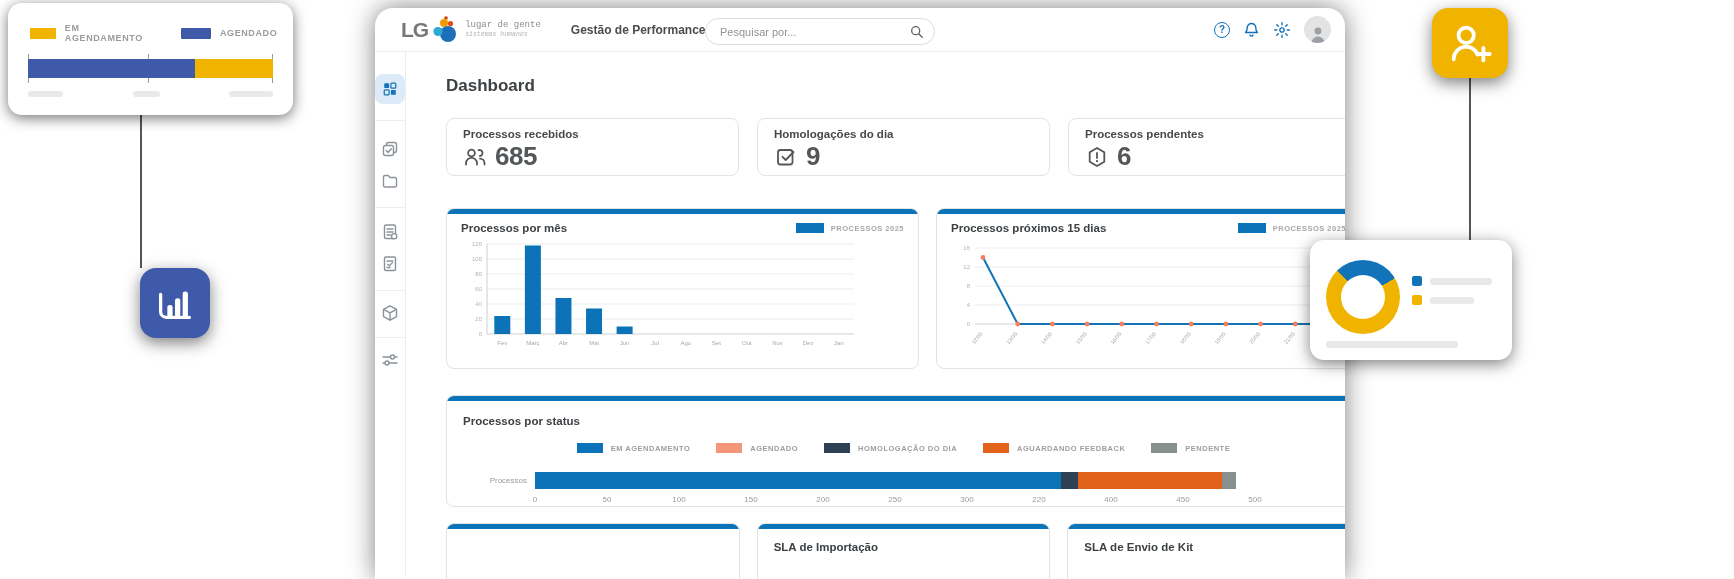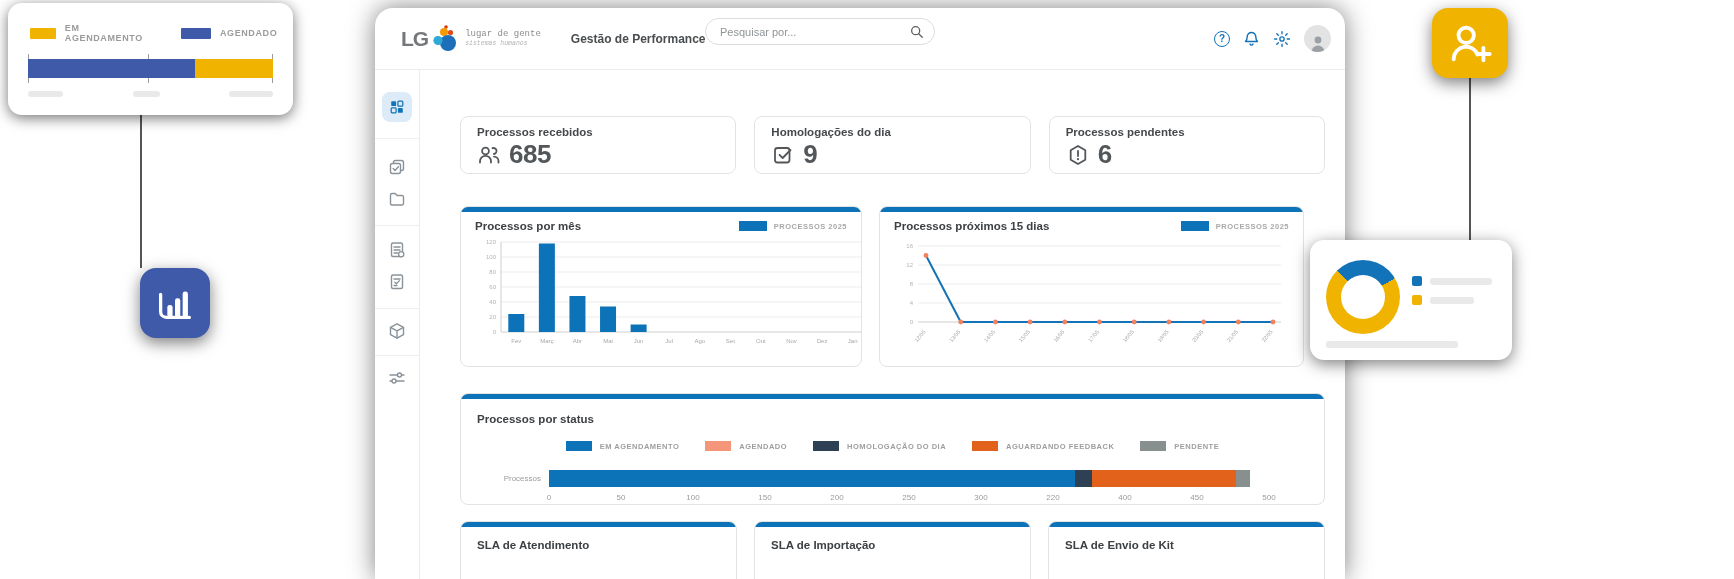--- a/index.html
+++ b/index.html
@@ -28,21 +28,21 @@
     border-radius:14px;box-shadow:0 4px 16px rgba(0,0,0,.5);z-index:6;}
   .donut{position:absolute;left:16px;top:20px;width:74px;height:74px;border-radius:50%;}
   .donut::after{content:'';position:absolute;inset:15px;background:#fff;border-radius:50%;}
   .donut-leg-row{position:absolute;left:102px;display:flex;align-items:center;gap:8px;}
   .donut-sq{width:10px;height:10px;border-radius:2px;display:inline-block;}
   .connector-svg{position:absolute;left:0;top:0;width:1734px;height:579px;pointer-events:none;z-index:5;}
 
   
   .window{position:absolute;left:375px;top:8px;width:970px;height:571px;background:#fff;
     border-radius:18px 18px 0 0;box-shadow:0 0 26px rgba(0,0,0,.5);overflow:hidden;z-index:4;}
-  .win-header{position:relative;height:62px;border-bottom:1px solid #ececec;display:flex;align-items:center;
+  .win-header{position:relative;height:44px;border-bottom:1px solid #ececec;display:flex;align-items:center;
     padding:0 14px 0 26px;}
   .logo-block{display:flex;align-items:center;gap:4px;}
   .logo-text{font-size:21px;font-weight:700;color:#75787b;letter-spacing:-1px;}
   .tagline{display:flex;flex-direction:column;line-height:1.1;margin-left:3px;font-family:Liberation Mono, monospace;}
   .tagline-1{font-size:9px;color:#8d8d8d;}
   .tagline-2{font-size:6.5px;font-style:italic;color:#b4b4b4;}
   .app-title{font-size:12px;font-weight:700;color:#4a4d4f;margin-left:30px;}
   .search-pill{position:absolute;left:330px;top:10px;width:230px;height:27px;border:1px solid #dcdcdc;
     border-radius:14px;display:flex;align-items:center;padding:0 10px 0 14px;background:#fff;}
   .search-pill input{border:0;outline:0;flex:1;font-size:11px;color:#555;font-family:inherit;}
@@ -65,21 +65,21 @@
   .main{flex:1;padding:24px 20px 0 40px;}
   .page-title{font-size:17px;font-weight:700;color:#3d4144;}
   .stats-row{display:flex;gap:18px;margin-top:22px;}
   .stat-card{flex:1;height:58px;border:1px solid #e3e3e3;border-radius:8px;padding:9px 16px;background:#fff;}
   .stat-label{font-size:11.5px;font-weight:600;color:#46494c;}
   .stat-value-row{display:flex;align-items:center;gap:8px;margin-top:1px;}
   .stat-number{font-size:26px;font-weight:700;color:#53575a;letter-spacing:-.5px;}
 
   .charts-row{display:flex;gap:17px;margin-top:32px;}
   .chart-card{border:1px solid #e3e3e3;border-radius:8px;overflow:hidden;background:#fff;height:161px;}
-  .chart-card.c-bar{width:402px;}
+  .chart-card.c-bar{width:473px;}
   .chart-card.c-line{width:425px;}
   .accent{height:5px;background:#0d73b8;}
   .chart-inner{padding:8px 14px 0;}
   .chart-head{display:flex;align-items:center;justify-content:space-between;}
   .chart-title{font-size:11.5px;font-weight:700;color:#3d4144;}
   .chart-legend{display:flex;align-items:center;gap:7px;}
   .legend-swatch{width:28px;height:10px;display:inline-block;}
   .legend-label{font-size:7.5px;letter-spacing:.5px;color:#a8a8a8;font-weight:600;}
 
   .status-card{margin-top:26px;border:1px solid #e3e3e3;border-radius:8px;overflow:hidden;background:#fff;height:112px;}
@@ -273,20 +273,21 @@
       <button class="side-btn" style="margin-top:8px;">
         <svg width="18" height="18" viewBox="0 0 18 18">
           <path d="M2 6 H16 M2 12 H16" stroke="#8a9299" stroke-width="1.4" stroke-linecap="round"></path>
           <circle cx="11.5" cy="6" r="2" fill="#fff" stroke="#8a9299" stroke-width="1.4"></circle>
           <circle cx="6" cy="12" r="2" fill="#fff" stroke="#8a9299" stroke-width="1.4"></circle>
         </svg>
       </button>
     </div>
 
     <div class="main">
+      <h1 class="page-title">Dashboard</h1>
 
       <div class="stats-row">
         <div class="stat-card">
           <div class="stat-label">Processos recebidos</div>
           <div class="stat-value-row">
             <svg width="24" height="24" viewBox="0 0 24 24">
               <circle cx="8.5" cy="8" r="3.4" fill="none" stroke="#53575a" stroke-width="1.8"></circle>
               <path d="M3 19.5 v-1.2 a5.5 5.5 0 0 1 11 0 v1.2" fill="none" stroke="#53575a" stroke-width="1.8" stroke-linecap="round"></path>
               <path d="M15.5 5.2 a3 3 0 1 1 1.4 5.8" fill="none" stroke="#53575a" stroke-width="1.8" stroke-linecap="round"></path>
               <path d="M17 13.6 a4.6 4.6 0 0 1 4.5 4.6 v1.3" fill="none" stroke="#53575a" stroke-width="1.8" stroke-linecap="round"></path>
@@ -461,21 +462,20 @@
               <span style="left: 576px;">400</span>
               <span style="left: 648px;">450</span>
               <span style="left: 720px;">500</span>
             </div>
         </div>
       </div>
 
       <div class="sla-row">
         <div class="sla-card">
           <div class="accent"></div>
-          <div class="sla-title">SLA de Atendimento</div>
         </div>
         <div class="sla-card">
           <div class="accent"></div>
           <div class="sla-title">SLA de Importação</div>
         </div>
         <div class="sla-card">
           <div class="accent"></div>
           <div class="sla-title">SLA de Envio de Kit</div>
         </div>
       </div>

